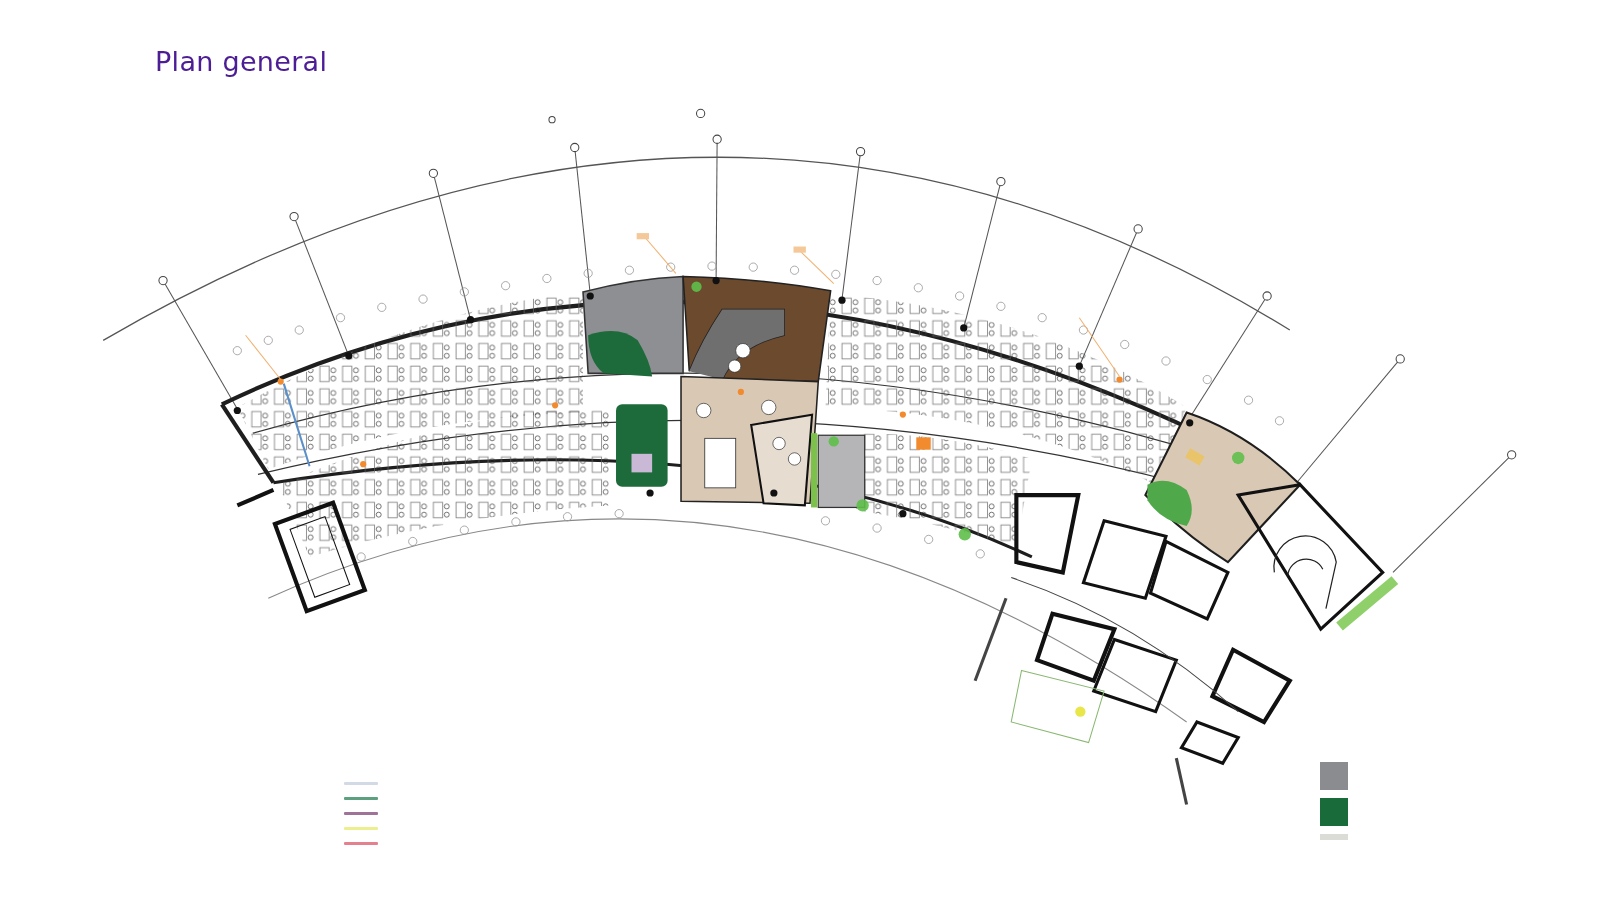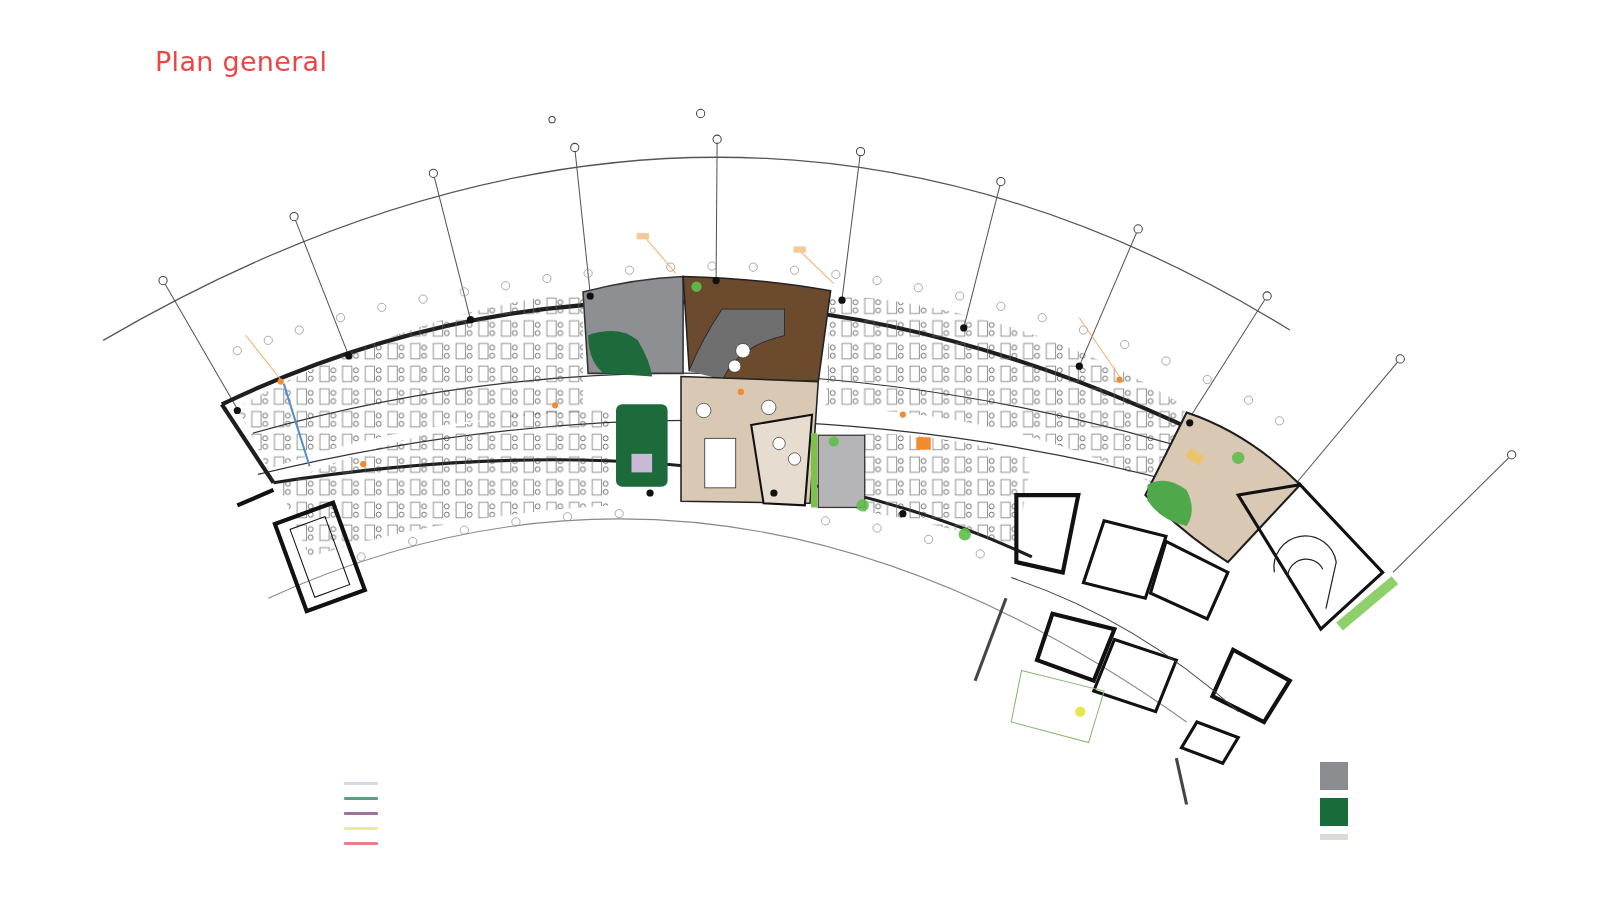--- a/index.html
+++ b/index.html
@@ -1,17 +1,17 @@
 <!DOCTYPE html>
 <html><head>
 <meta charset="utf-8">
 <style>
   html,body{margin:0;padding:0;background:#ffffff;}
   body{width:1620px;height:920px;position:relative;overflow:hidden;font-family:"Liberation Sans",sans-serif;}
-  .title{position:absolute;left:155px;top:46px;font-family:"DejaVu Sans",sans-serif;font-size:27px;color:#ef4444;letter-spacing:0.3px;}
+  .title{position:absolute;left:155px;top:46px;font-family:"DejaVu Sans",sans-serif;font-size:27px;color:#4c1d95;letter-spacing:0.3px;}
   svg.plan{position:absolute;left:0;top:0;width:1620px;height:920px;}
   .legend-lines{position:absolute;left:344px;top:782px;width:36px;}
   .legend-line{height:3px;width:34px;margin-bottom:12px;border-radius:1px;opacity:0.85;}
   .legend-swatches{position:absolute;left:1320px;top:762px;width:28px;}
   .swatch{width:28px;height:28px;margin-bottom:8px;}
   .swatch.thin{height:6px;}
 </style>
 </head>
 <body>
 

